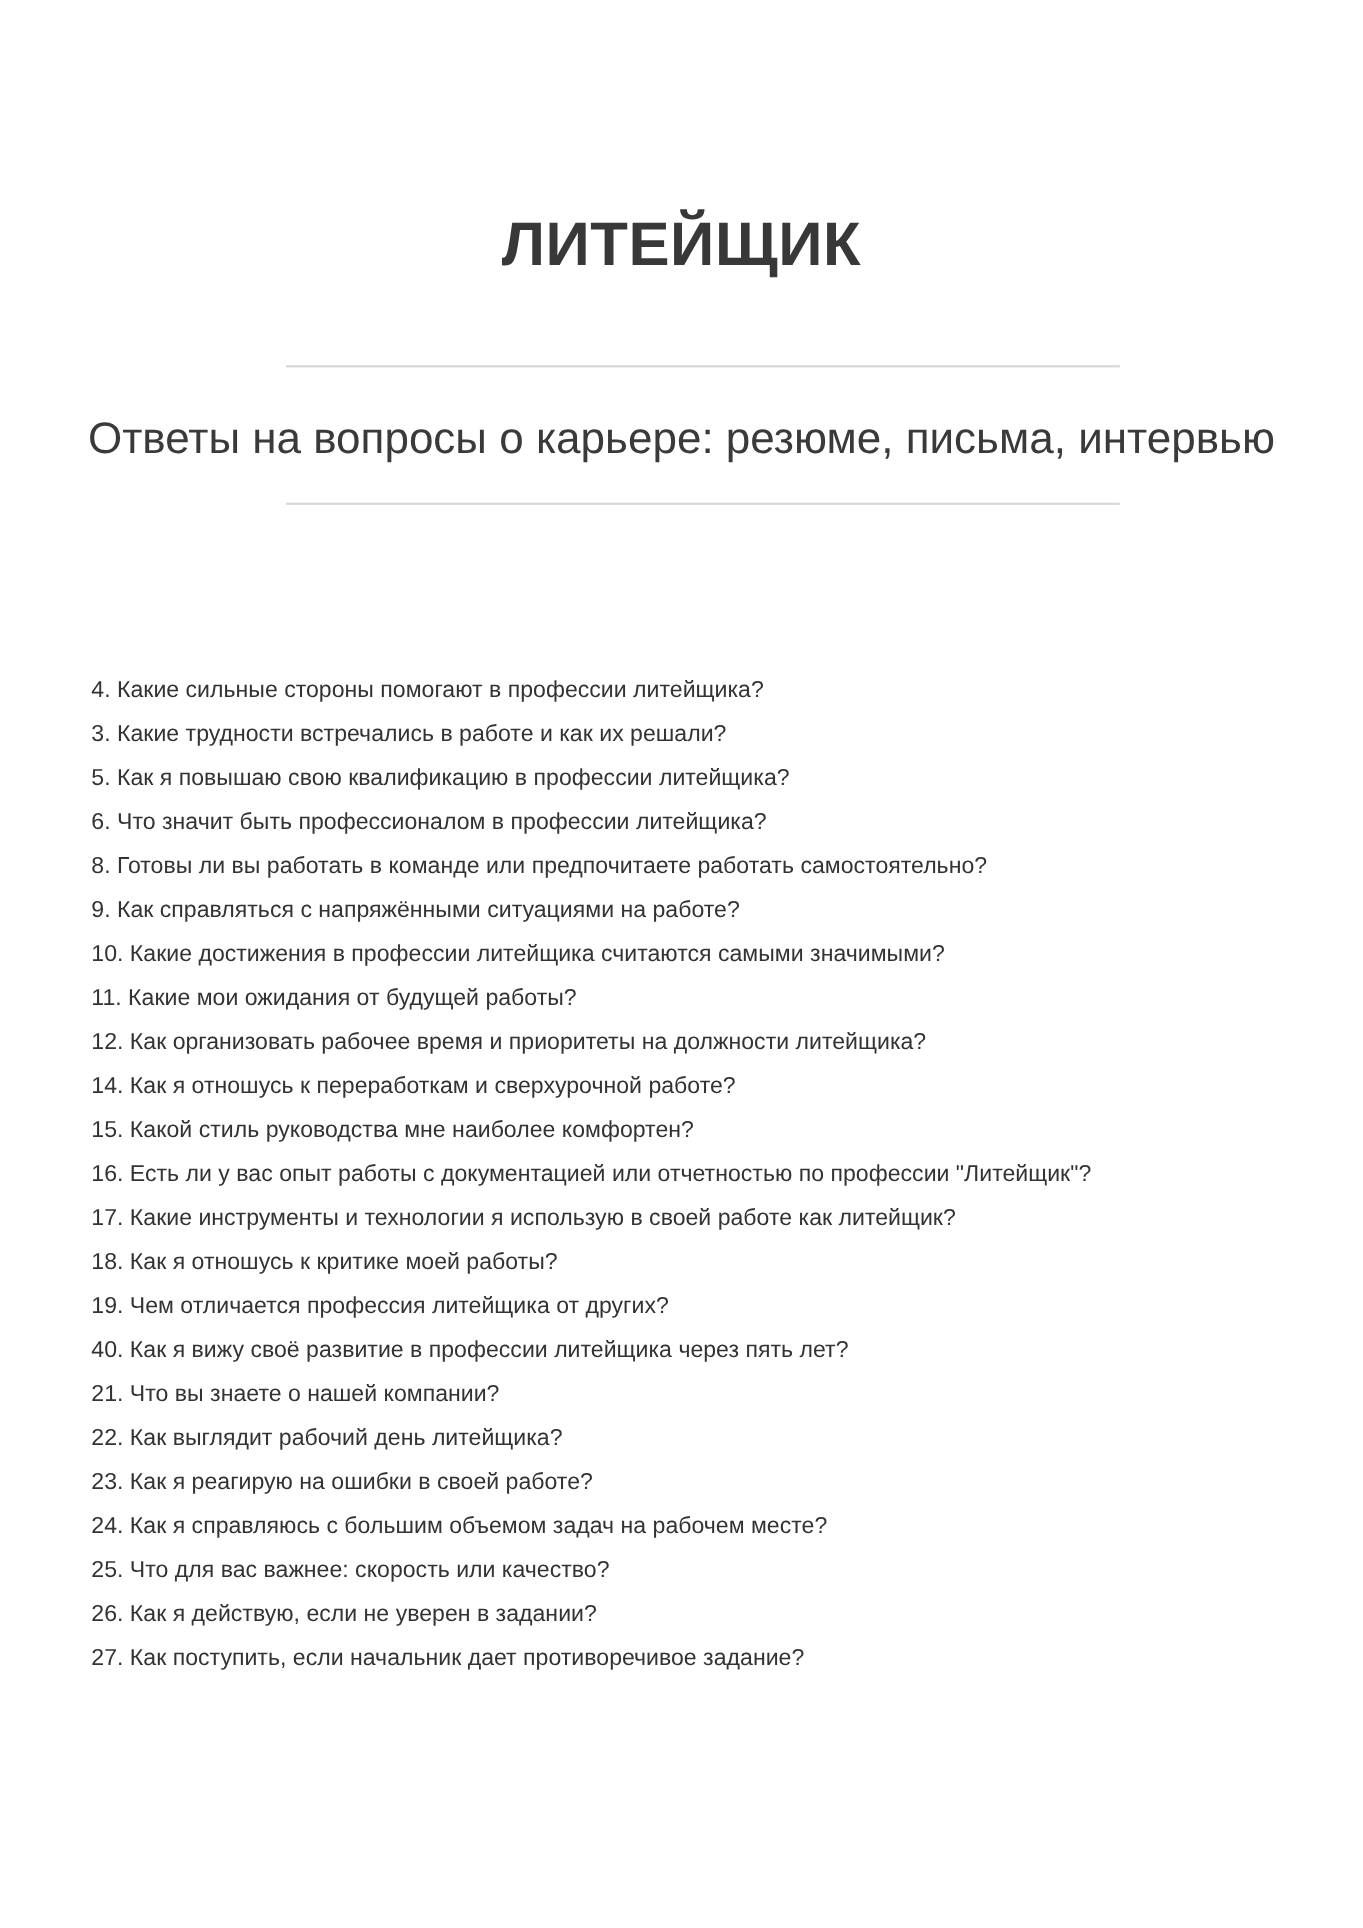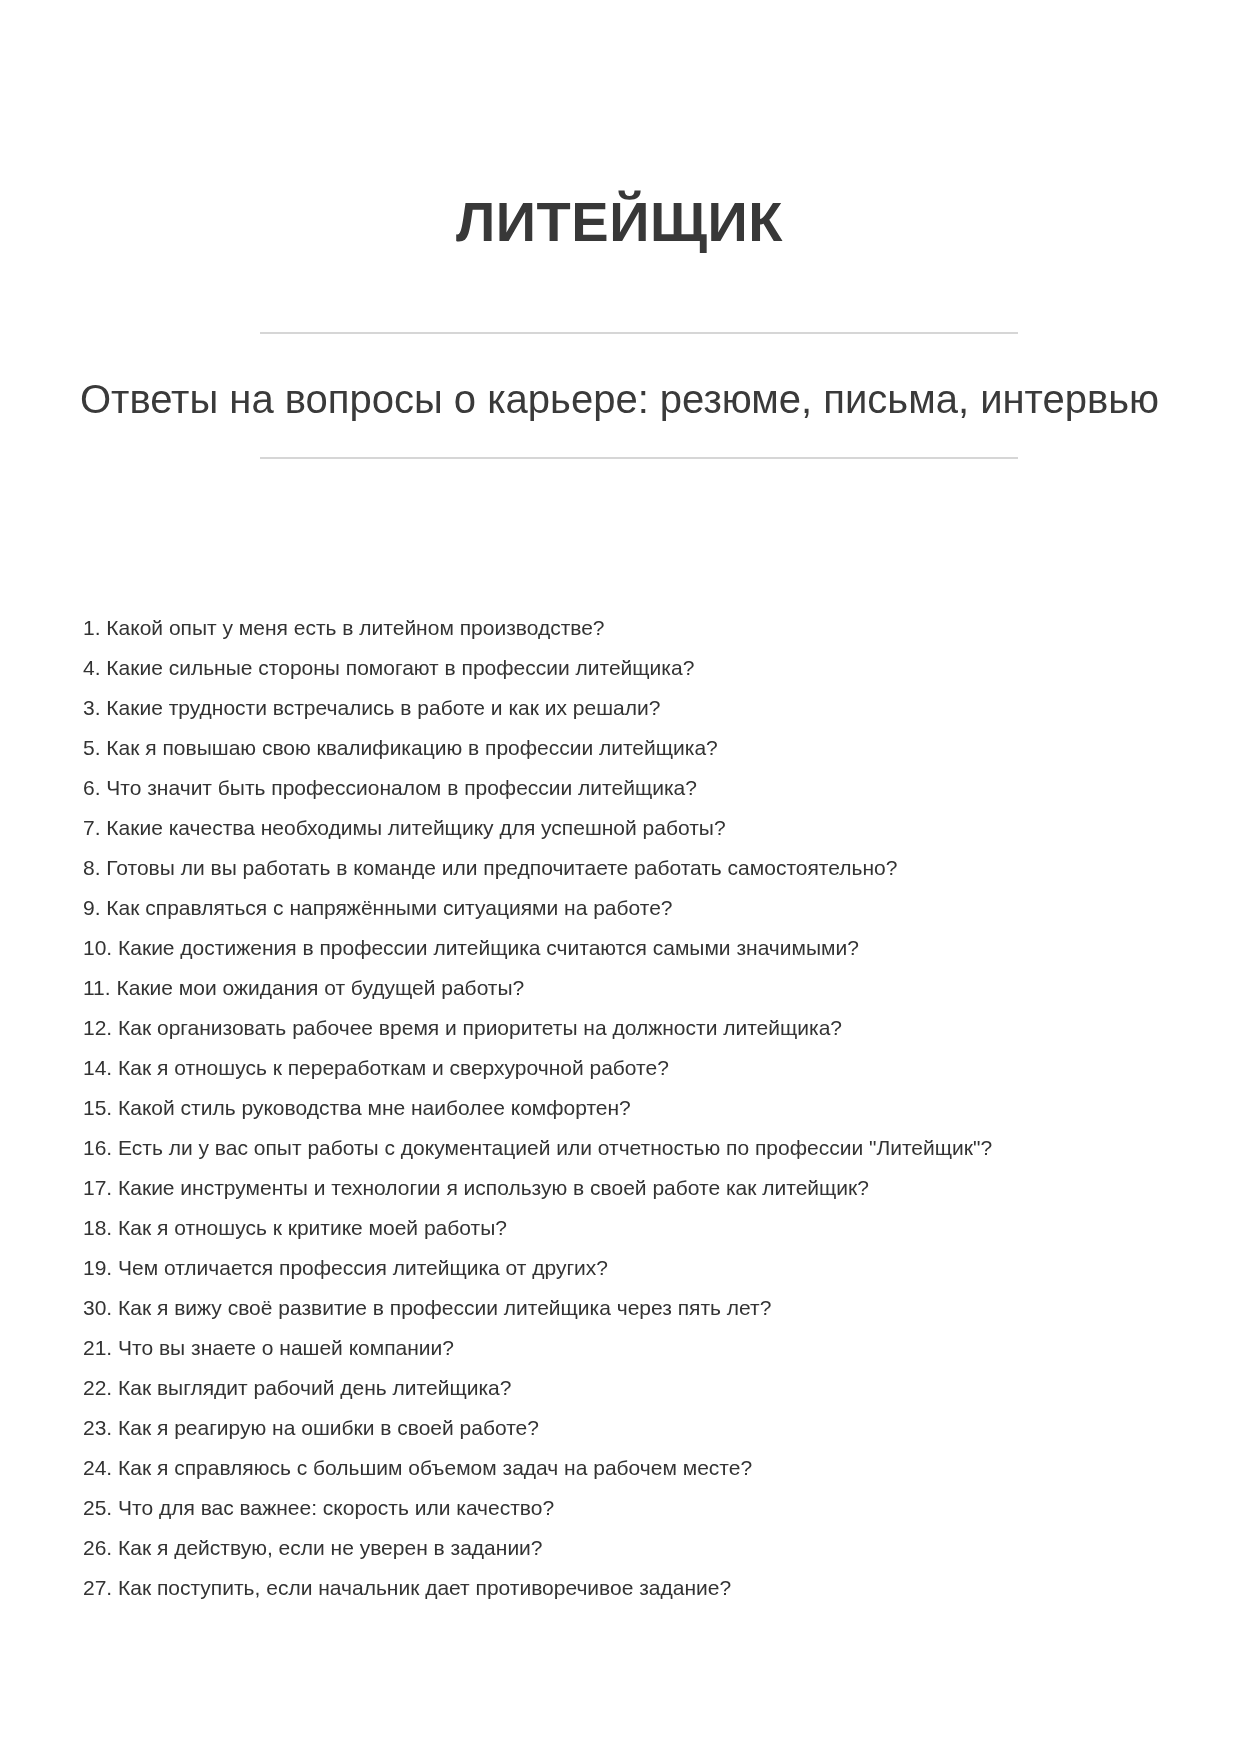--- a/index.html
+++ b/index.html
@@ -65,38 +65,36 @@
 <div class="page">
   <h1 class="title">ЛИТЕЙЩИК</h1>
 
   <div class="divider divider-1"></div>
 
   <h2 class="subtitle">Ответы на вопросы о карьере: резюме, письма, интервью</h2>
 
   <div class="divider divider-2"></div>
 
   <div class="questions" id="question-list">
-      <div class="question">1. Какой опыт у меня есть в литейном производстве?</div>
       <div class="question">4. Какие сильные стороны помогают в профессии литейщика?</div>
       <div class="question">3. Какие трудности встречались в работе и как их решали?</div>
       <div class="question">5. Как я повышаю свою квалификацию в профессии литейщика?</div>
       <div class="question">6. Что значит быть профессионалом в профессии литейщика?</div>
-      <div class="question">7. Какие качества необходимы литейщику для успешной работы?</div>
       <div class="question">8. Готовы ли вы работать в команде или предпочитаете работать самостоятельно?</div>
       <div class="question">9. Как справляться с напряжёнными ситуациями на работе?</div>
       <div class="question">10. Какие достижения в профессии литейщика считаются самыми значимыми?</div>
       <div class="question">11. Какие мои ожидания от будущей работы?</div>
       <div class="question">12. Как организовать рабочее время и приоритеты на должности литейщика?</div>
       <div class="question">14. Как я отношусь к переработкам и сверхурочной работе?</div>
       <div class="question">15. Какой стиль руководства мне наиболее комфортен?</div>
       <div class="question">16. Есть ли у вас опыт работы с документацией или отчетностью по профессии "Литейщик"?</div>
       <div class="question">17. Какие инструменты и технологии я использую в своей работе как литейщик?</div>
       <div class="question">18. Как я отношусь к критике моей работы?</div>
       <div class="question">19. Чем отличается профессия литейщика от других?</div>
-      <div class="question">30. Как я вижу своё развитие в профессии литейщика через пять лет?</div>
+      <div class="question">40. Как я вижу своё развитие в профессии литейщика через пять лет?</div>
       <div class="question">21. Что вы знаете о нашей компании?</div>
       <div class="question">22. Как выглядит рабочий день литейщика?</div>
       <div class="question">23. Как я реагирую на ошибки в своей работе?</div>
       <div class="question">24. Как я справляюсь с большим объемом задач на рабочем месте?</div>
       <div class="question">25. Что для вас важнее: скорость или качество?</div>
       <div class="question">26. Как я действую, если не уверен в задании?</div>
       <div class="question">27. Как поступить, если начальник дает противоречивое задание?</div>
     </div>
 </div>
 

